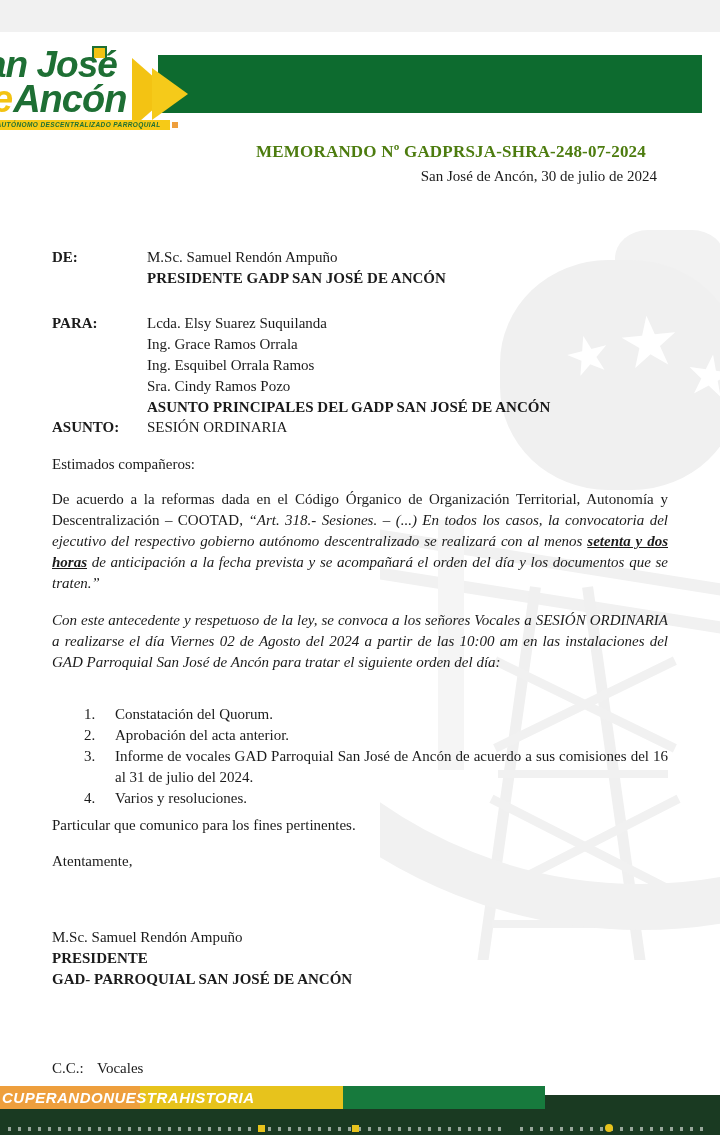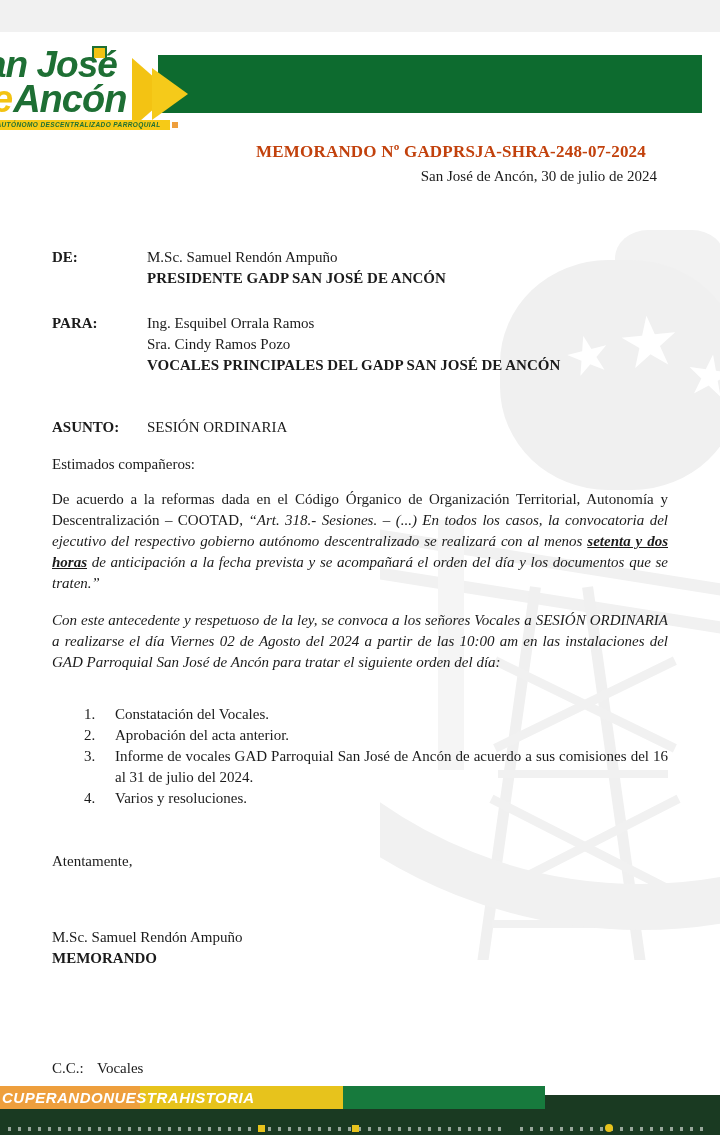--- a/index.html
+++ b/index.html
@@ -50,21 +50,21 @@
   .logo-de { color:#f3c313; margin-right:1px; }
   .logo-strip { position:absolute; left:0; top:76px; width:184px; height:10px; background:#f6ca17;
                 color:#1e6f34; font-style:italic; font-size:6.5px; font-weight:bold; line-height:10px;
                 letter-spacing:.4px; white-space:nowrap; overflow:hidden; padding-left:3px; }
   .logo-strip-dot { position:absolute; left:186px; top:78px; width:6px; height:6px; background:#ee9f3d; }
 
   
   .doc { position:absolute; left:0; top:0; width:720px; height:1146px; z-index:1; font-size:15px; line-height:21px; }
   .abs { position:absolute; }
   .title-block { left:245px; top:141px; width:412px; }
-  .memo-title { font-weight:bold; font-size:17px; text-align:center; letter-spacing:.2px; color:#c2410c; }
+  .memo-title { font-weight:bold; font-size:17px; text-align:center; letter-spacing:.2px; color:#4d7c0f; }
   .date-line { text-align:right; margin-top:4px; }
 
   .field-row { left:52px; width:616px; display:flex; }
   .field-label { font-weight:bold; width:95px; flex:0 0 95px; }
   .bold { font-weight:bold; }
   .row-de { top:247px; }
   .row-para { top:305px;margin-top:8px; }
   .row-asunto { top:417px; }
 
   .greeting { left:52px; top:454px; }
@@ -153,61 +153,65 @@
       <div class="field-label">DE:</div>
       <div>
         <div>M.Sc. Samuel Rendón Ampuño</div>
         <div class="bold">PRESIDENTE GADP SAN JOSÉ DE ANCÓN</div>
       </div>
     </div>
 
     <div class="abs field-row row-para">
       <div class="field-label">PARA:</div>
       <div>
+        <div>Lcda. Elsy Suarez Suquilanda</div>
+        <div>Ing. Grace Ramos Orrala</div>
         <div>Ing. Esquibel Orrala Ramos</div>
         <div>Sra. Cindy Ramos Pozo</div>
-        <div class="bold">VOCALES PRINCIPALES DEL GADP SAN JOSÉ DE ANCÓN</div>
+        <div class="bold">ASUNTO PRINCIPALES DEL GADP SAN JOSÉ DE ANCÓN</div>
       </div>
     </div>
 
     <div class="abs field-row row-asunto">
       <div class="field-label">ASUNTO:</div>
       <div>SESIÓN ORDINARIA</div>
     </div>
 
     <div class="abs greeting">Estimados compañeros:</div>
 
     <p class="abs para p1"><span>De acuerdo a la reformas dada en el Código Órganico de Organización Territorial, Autonomía y Descentralización – COOTAD, </span><span class="it">“Art. 318.- Sesiones. – (...) En todos los casos, la convocatoria del ejecutivo del respectivo gobierno autónomo descentralizado se realizará con al menos </span><span class="hl">setenta y dos horas</span><span class="it"> de anticipación a la fecha prevista y se acompañará el orden del día y los documentos que se traten.”</span></p>
 
     <p class="abs para p2">Con este antecedente y respetuoso de la ley, se convoca a los señores Vocales a SESIÓN ORDINARIA a realizarse el día Viernes 02 de Agosto del 2024 a partir de las 10:00 am en las instalaciones del GAD Parroquial San José de Ancón para tratar el siguiente orden del día:</p>
 
     <div class="abs agenda">
       <div class="agenda-item">
         <span class="agenda-num">1.</span>
-        <span class="agenda-text">Constatación del Vocales.</span>
+        <span class="agenda-text">Constatación del Quorum.</span>
       </div>
       <div class="agenda-item">
         <span class="agenda-num">2.</span>
         <span class="agenda-text">Aprobación del acta anterior.</span>
       </div>
       <div class="agenda-item">
         <span class="agenda-num">3.</span>
         <span class="agenda-text">Informe de vocales GAD Parroquial San José de Ancón de acuerdo a sus comisiones del 16 al 31 de julio del 2024.</span>
       </div>
       <div class="agenda-item">
         <span class="agenda-num">4.</span>
         <span class="agenda-text">Varios y resoluciones.</span>
       </div>
     </div>
 
+    <div class="abs closing">Particular que comunico para los fines pertinentes.</div>
     <div class="abs farewell">Atentamente,</div>
 
     <div class="abs signature">
       <div>M.Sc. Samuel Rendón Ampuño</div>
-      <div class="bold">MEMORANDO</div>
+      <div class="bold">PRESIDENTE</div>
+      <div class="bold">GAD- PARROQUIAL SAN JOSÉ DE ANCÓN</div>
     </div>
 
     <div class="abs cc-row">
       <div class="cc-label">C.C.:</div>
       <div>Vocales</div>
     </div>
   </div>
 
   <div class="banner-row">
     <div class="seg seg-orange"></div>

